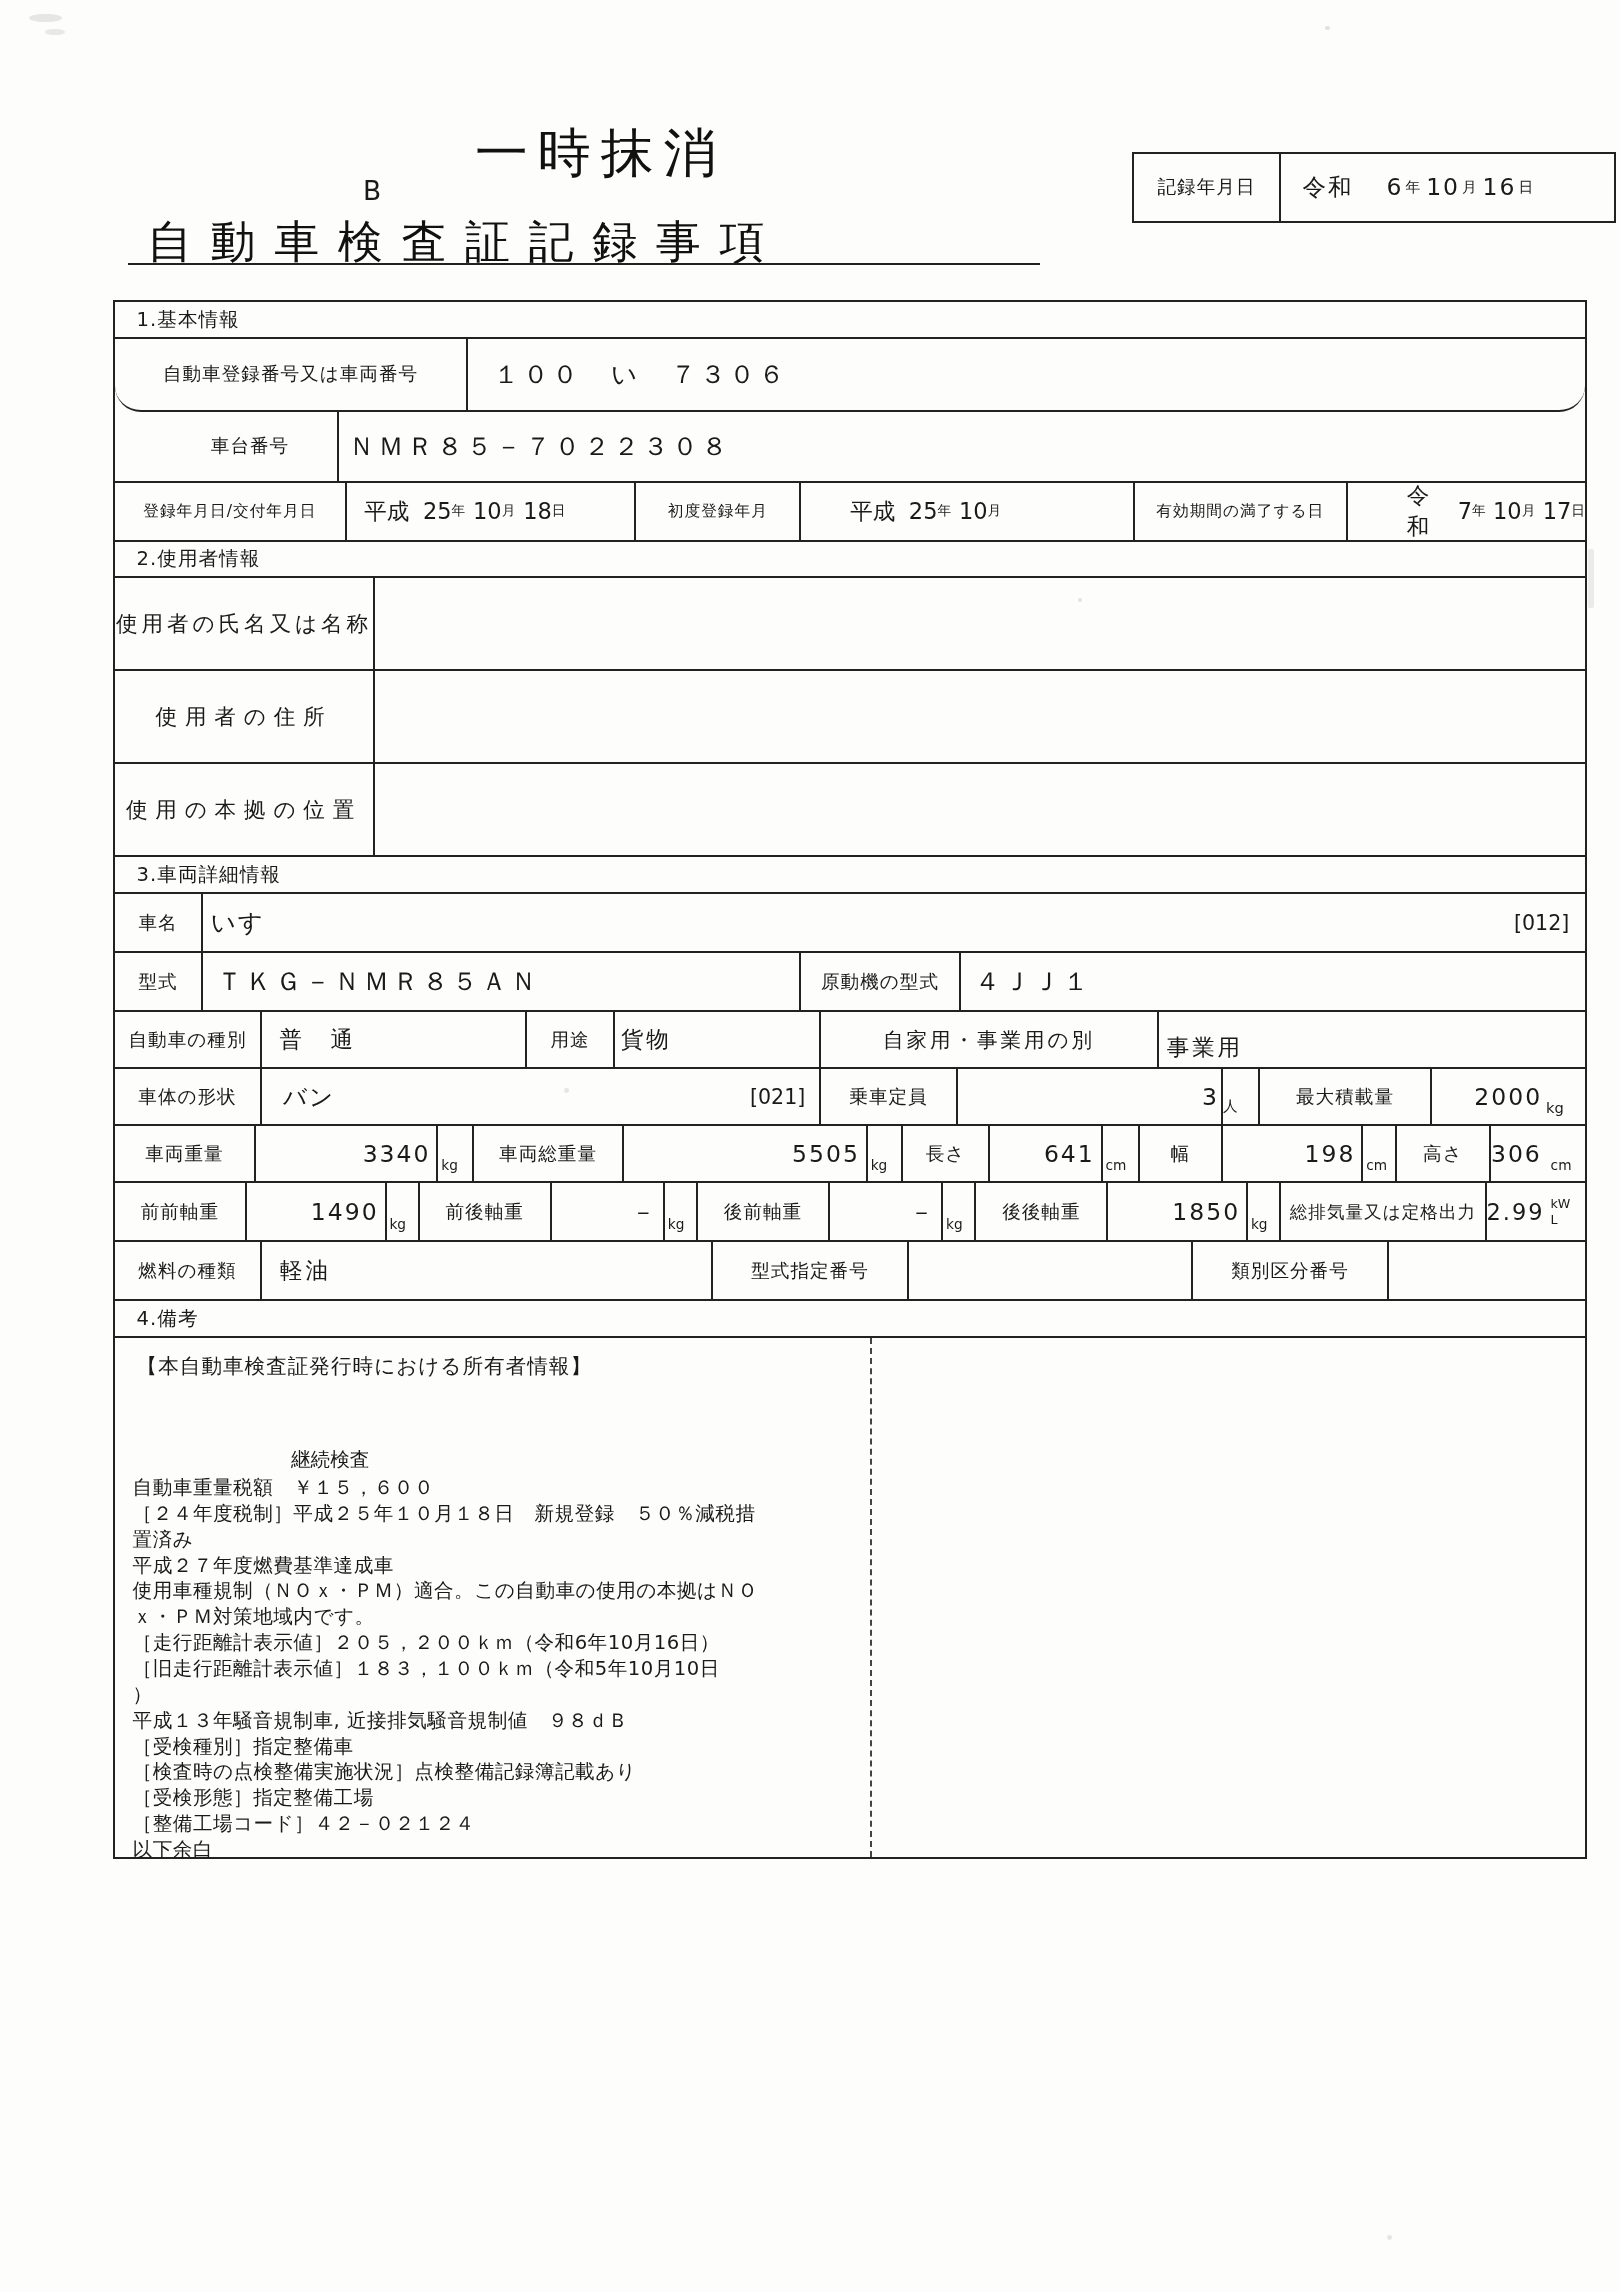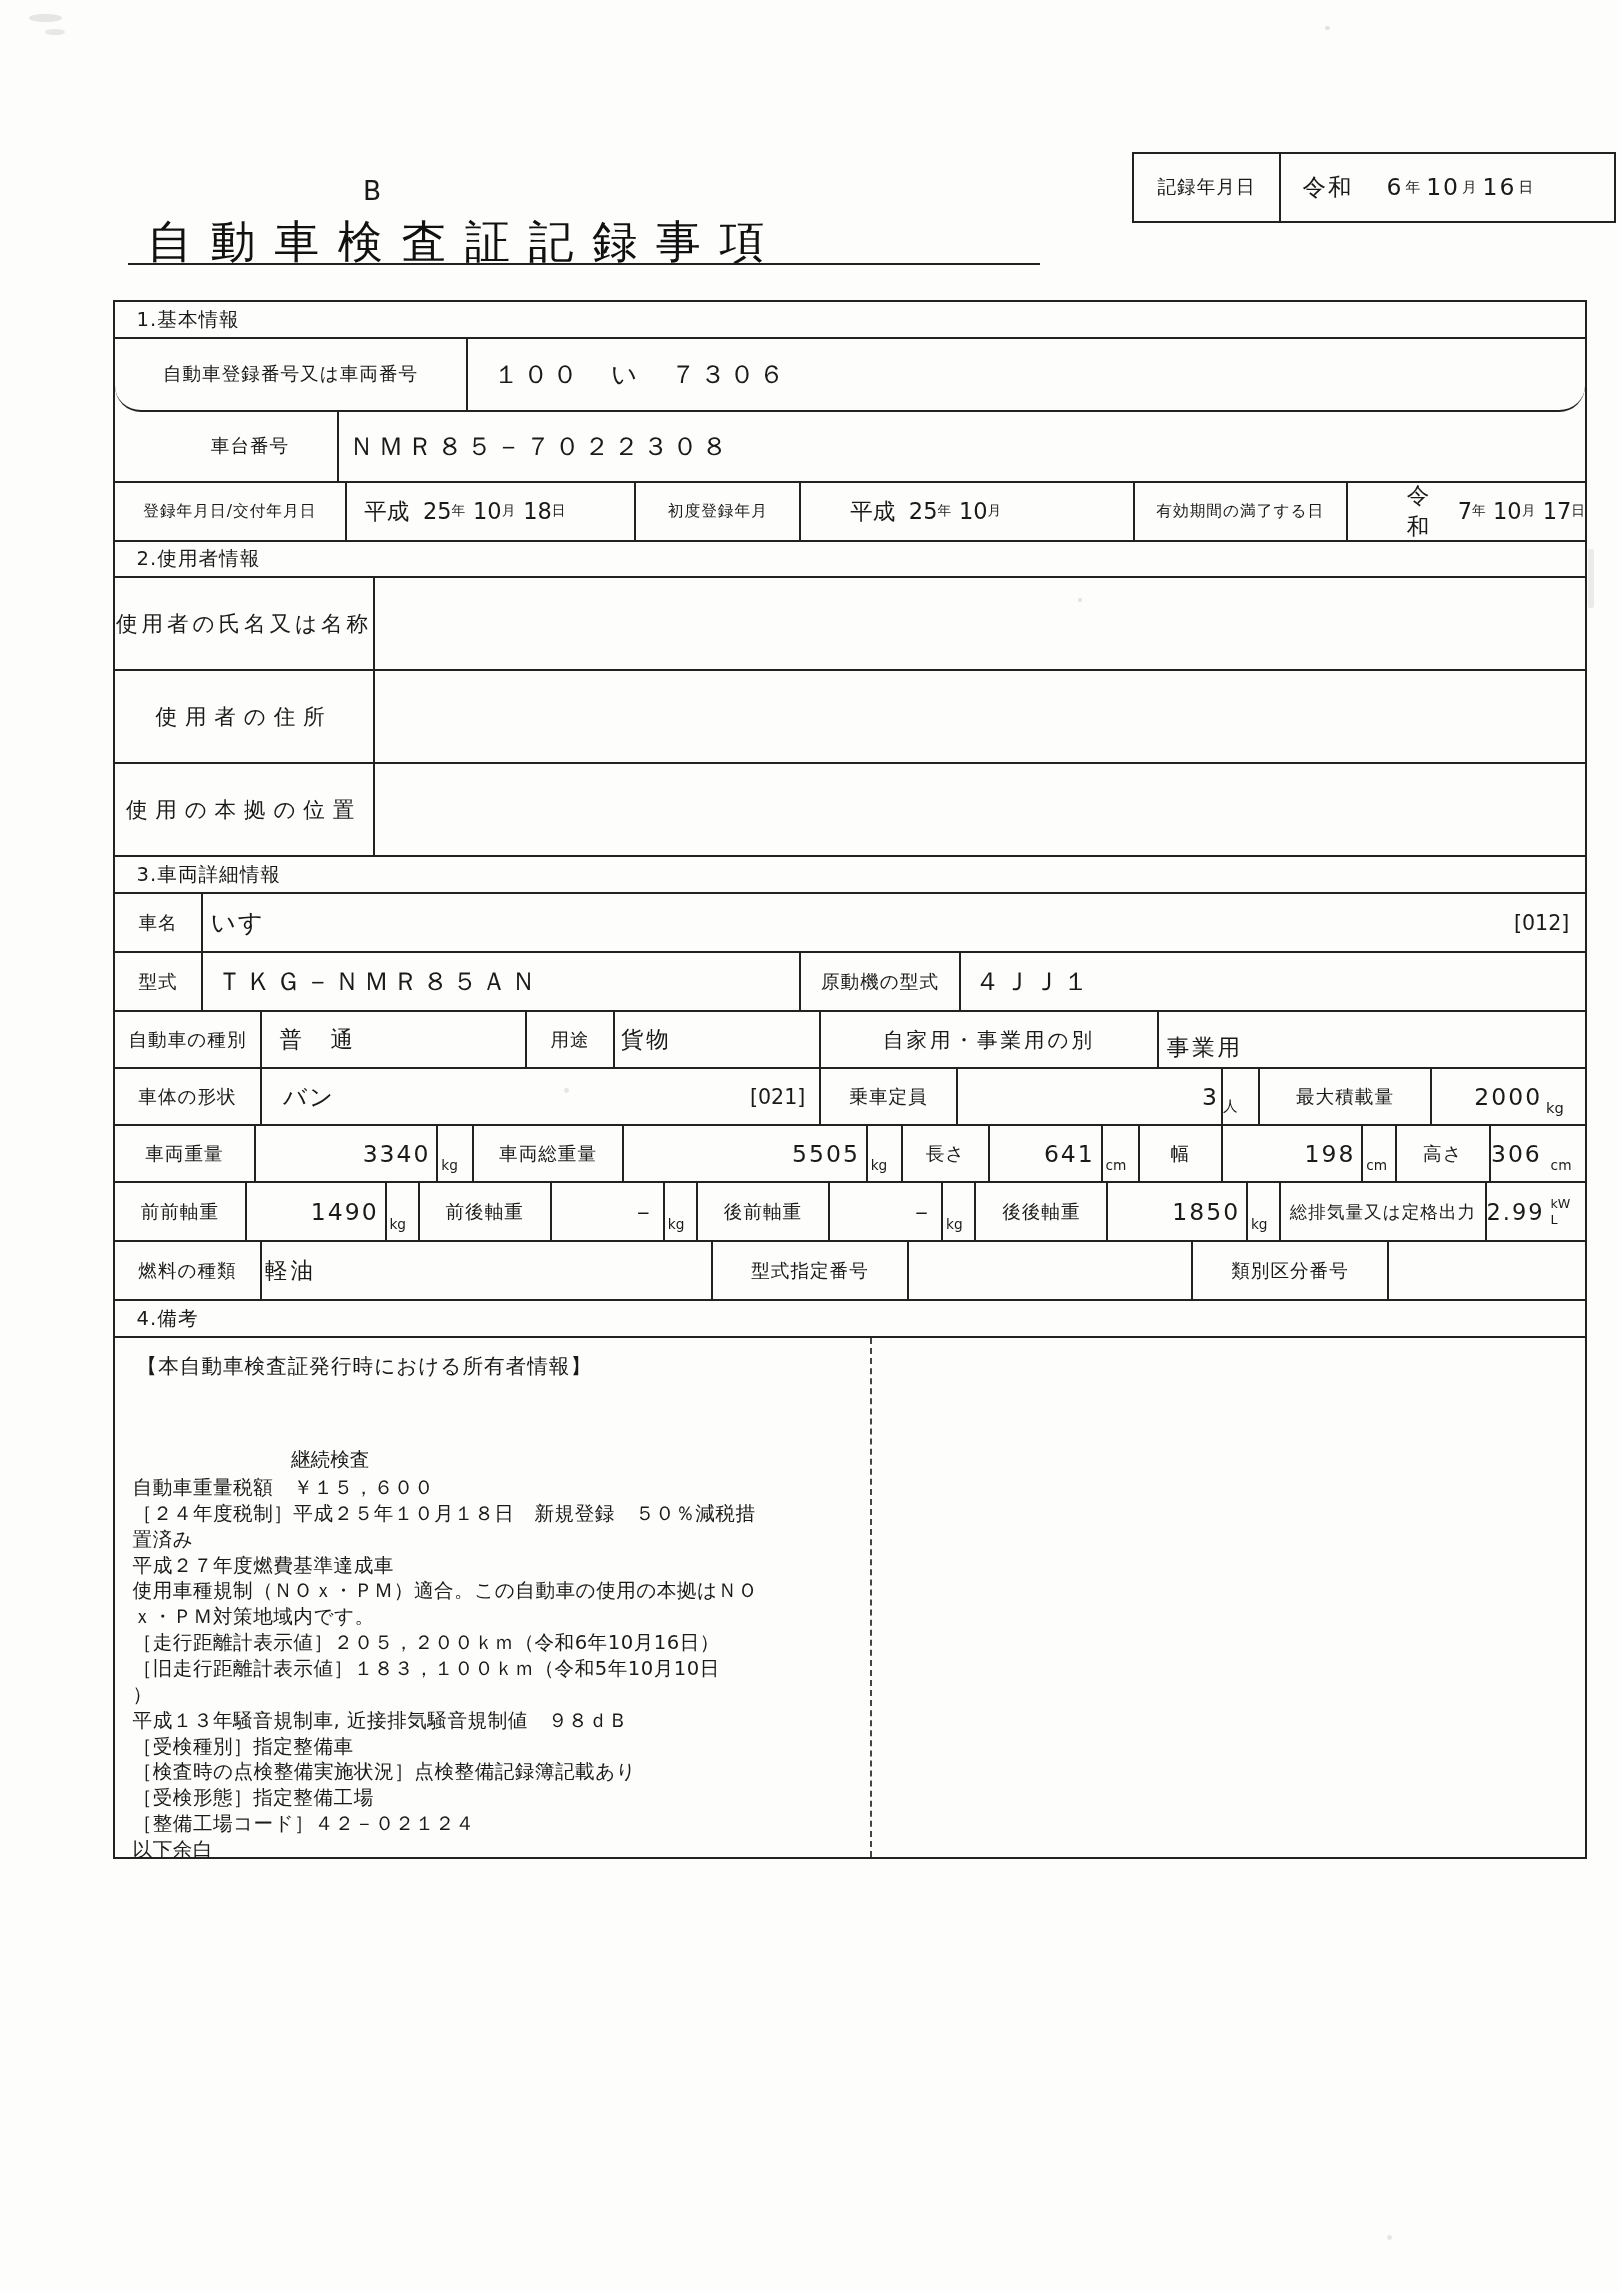--- a/index.html
+++ b/index.html
@@ -59,20 +59,21 @@
   <div class="speck" style="left:45px;top:29px;width:19.6px;height:5.9px;opacity:.3;"></div>
   <div class="speck" style="left:1325px;top:25.5px;width:4.9px;height:4.9px;opacity:.4;"></div>
   <div class="speck" style="left:1078px;top:598px;width:3.9px;height:3.9px;opacity:.4;"></div>
   <div class="speck" style="left:1588px;top:549px;width:5.9px;height:59px;opacity:.25;border-radius:2px;"></div>
   <div class="speck" style="left:1387px;top:2235px;width:4.9px;height:4.9px;opacity:.35;"></div>
   <div class="speck" style="left:564px;top:1088px;width:4.9px;height:4.9px;opacity:.35;"></div>
 
   <div class="doc">
 
     <div class="hdr">
+      <div class="title-main">一時抹消</div>
       <div class="title-b">B</div>
       <div class="title-sub">自動車検査証記録事項</div>
       <div class="title-underline"></div>
 
       <div class="recbox">
         <div class="lbl">記録年月日</div>
         <div class="val">
           <span>令和</span>
           <span style="display:inline-block;width:33px;"></span>
           <span>6</span>
@@ -232,21 +233,21 @@
           <div class="cell lb" style="width:230px;font-size:17.6px;">総排気量又は定格出力</div>
           <div class="cell num" style="flex:1;border-right:none;font-size:22.5px;">2.99</div>
           <div class="cell" style="width:39px;border-right:none;flex-direction:column;justify-content:center;align-items:flex-start;font-size:12.7px;line-height:1.25;">
             <span>kW</span>
             <span>L</span>
           </div>
         </div>
 
         <div class="row" style="height:57px;border-bottom:none;">
           <div class="cell lb" style="width:147px;">燃料の種類</div>
-          <div class="cell vv-s" style="width:451px;padding-left:3px;text-align:right;">軽油</div>
+          <div class="cell vv-s" style="width:451px;padding-left:18px;text-align:right;">軽油</div>
           <div class="cell lb" style="width:196px;">型式指定番号</div>
           <div class="cell vv-s" style="width:284px;"></div>
           <div class="cell lb" style="width:196px;">類別区分番号</div>
           <div class="cell vv-s" style="flex:1;border-right:none;"></div>
         </div>
       </div>
 
       <div class="sec remarks" style="border-bottom:2px solid #222;">
         <div class="sec-title">4.備考</div>
         <div class="remarks-inner">

